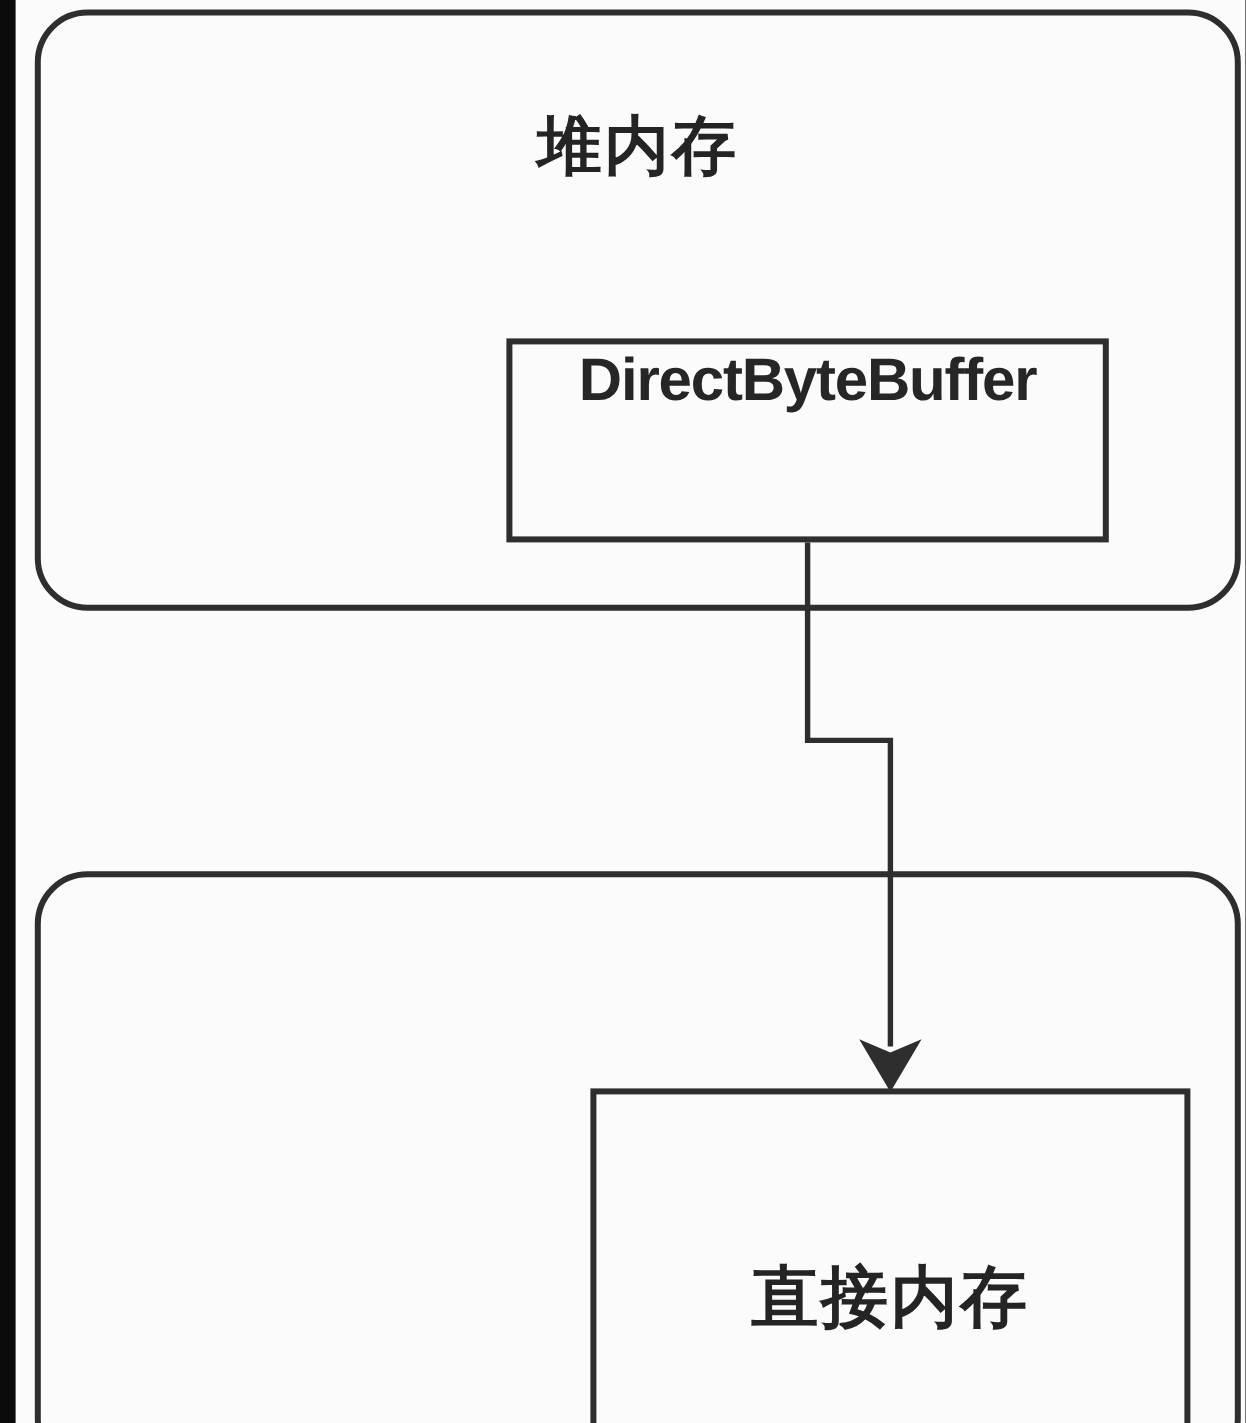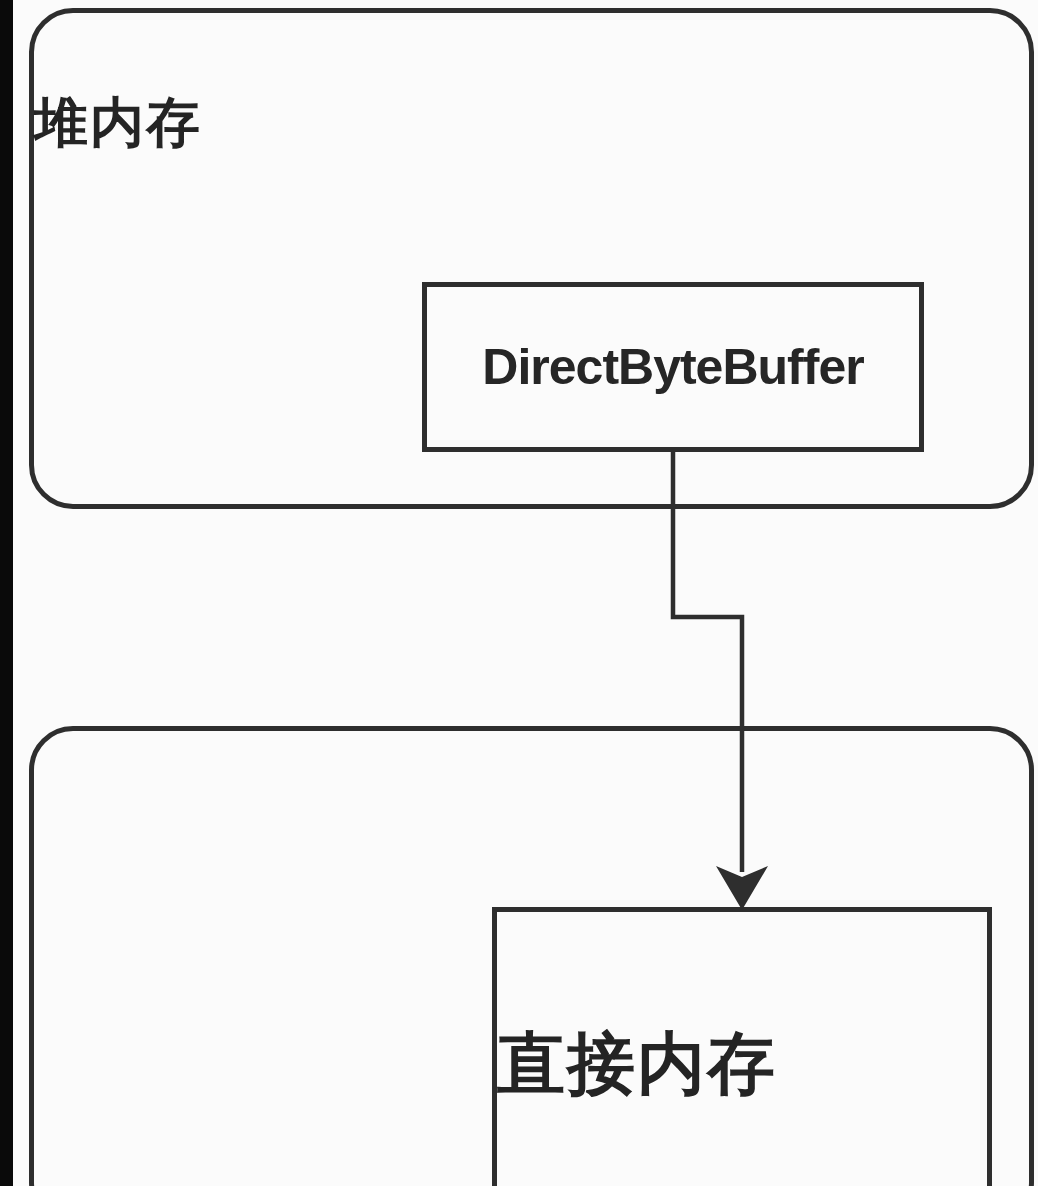--- a/index.html
+++ b/index.html
@@ -35,36 +35,36 @@
   .native-box {
     left: 29px; top: 726px;
     width: 1005px; height: 500px; 
   }
   .inner-box {
     position: absolute;
     border: 5px solid #2e2e2e;
     background: #fbfbfb;
     box-sizing: border-box;
     display: flex;
-    align-items: center;
+    align-items: flex-start;
     justify-content: center;
   }
   .dbb-box {
     left: 422px; top: 282px;
     width: 502px; height: 170px;
   }
   .direct-box {
     left: 492px; top: 907px;
     width: 500px; height: 320px; 
     align-items: flex-start;
   }
   .cjk-label {
     position: absolute;
     width: 100%;
-    text-align: left;
+    text-align: center;
     font-size: 54px;
     font-weight: 700;
     color: #242424;
     letter-spacing: 2px;
     line-height: 1;
     white-space: nowrap;
   }
   .heap-label-pos   { top: 82px;  left: 0; }
   .direct-label-pos { top: 117px; left: 0; position: relative; }
   .dbb-label {
@@ -101,21 +101,21 @@
     <div class="cjk-label heap-label-pos">堆内存</div>
 
     <div class="inner-box dbb-box" style="left:388px; top:269px;">
       <span class="dbb-label">DirectByteBuffer</span>
     </div>
   </div>
 
   <div class="container-box native-box">
 
     <div class="inner-box direct-box" style="left:458px; top:176px;">
-      <span class="cjk-label direct-label-pos" style="font-size:68px;">直接内存</span>
+      <span class="cjk-label direct-label-pos" style="font-size:56px;margin-top:24px;">直接内存</span>
     </div>
   </div>
 
   <svg class="connector-svg" viewBox="0 0 1038 1186">
     <polyline points="673,452 673,617 742,617 742,872"></polyline>
     <polygon points="742,910 716,866 742,877 768,866"></polygon>
   </svg>
 
 </div>
 

